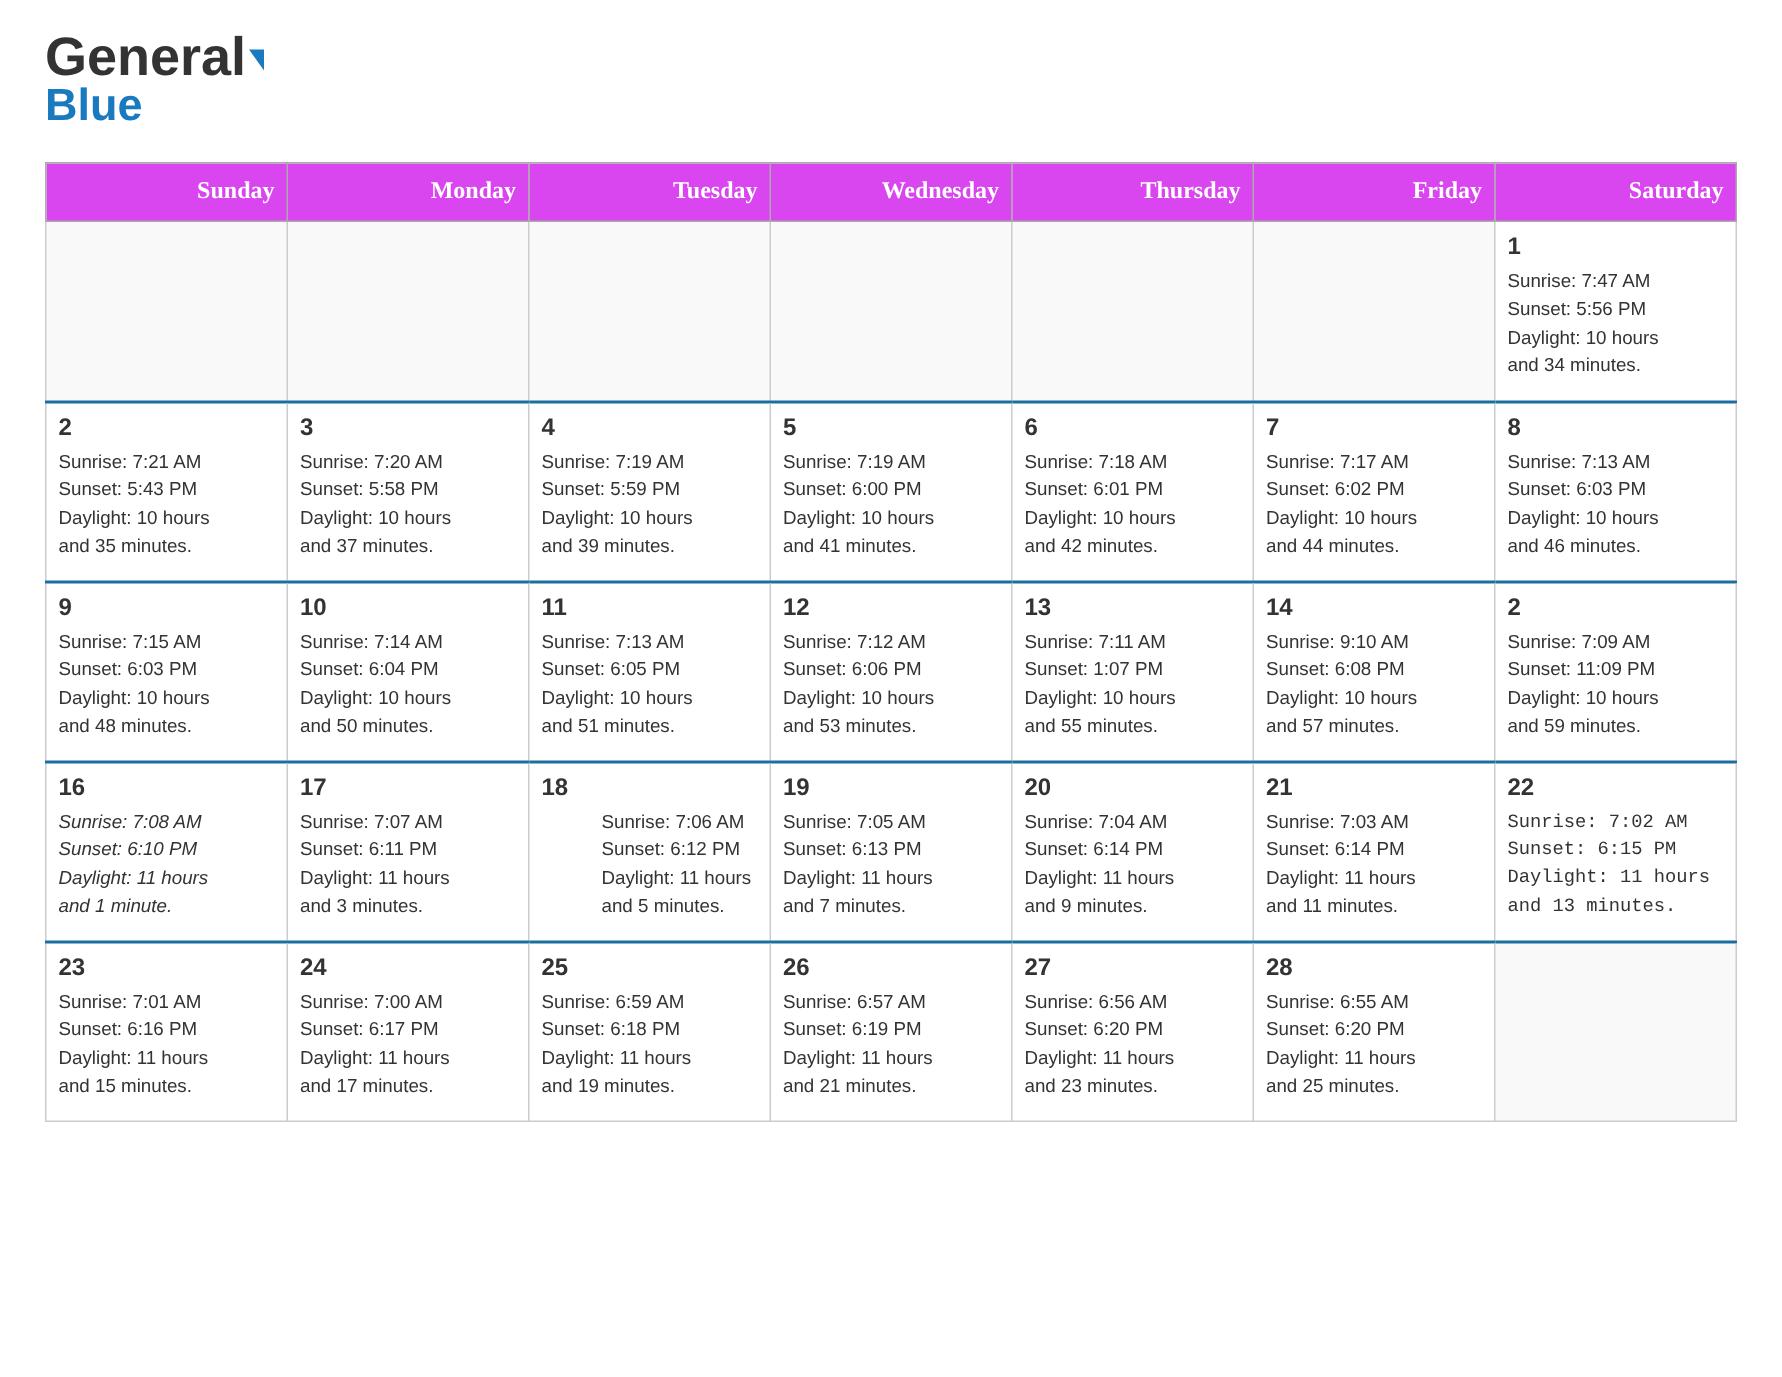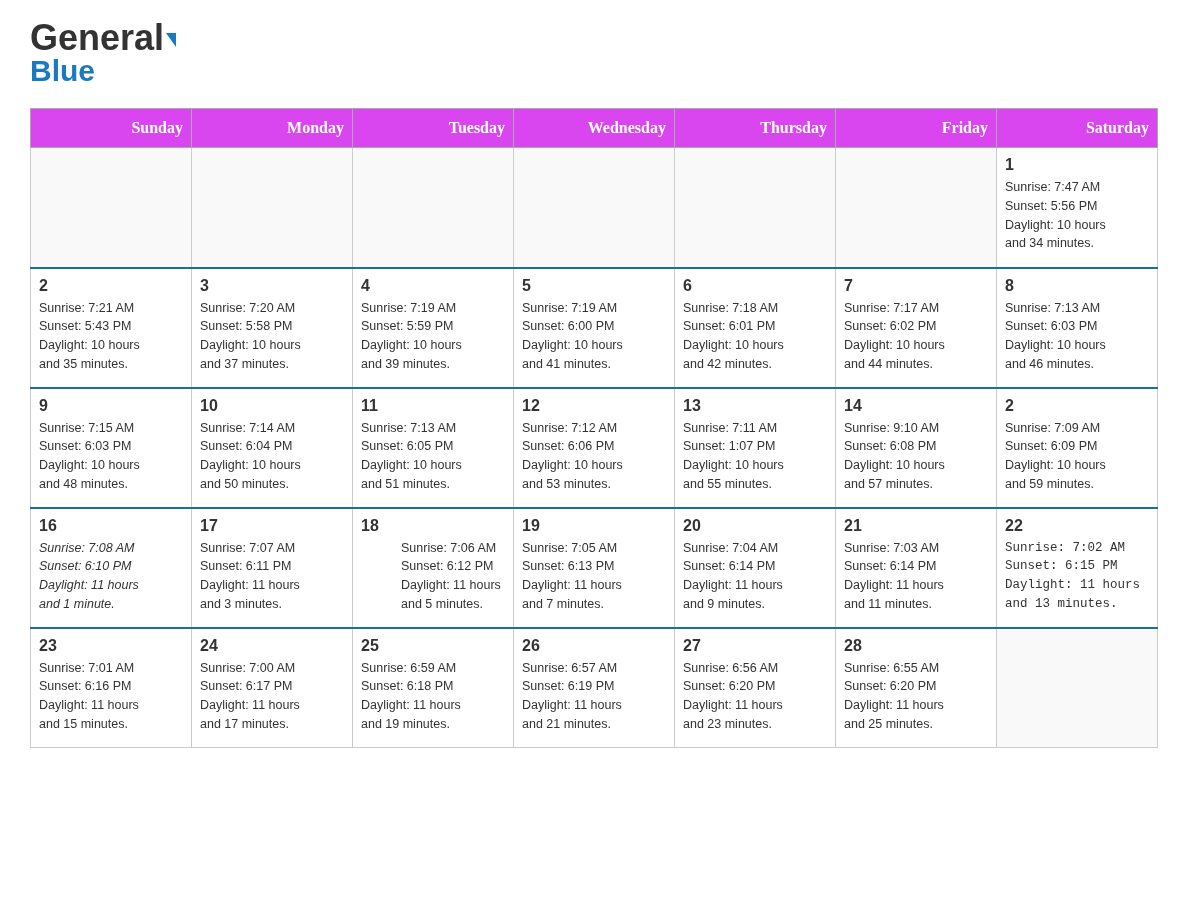--- a/index.html
+++ b/index.html
@@ -233,21 +233,21 @@
         <td>
           <span class="day-number">14</span>
           <div class="day-info" style="white-space: pre-line;">Sunrise: 9:10 AM
 Sunset: 6:08 PM
 Daylight: 10 hours
 and 57 minutes.</div>
         </td>
         <td>
           <span class="day-number">2</span>
           <div class="day-info" style="white-space: pre-line;">Sunrise: 7:09 AM
-Sunset: 6:09 PM
+Sunset: 11:09 PM
 Daylight: 10 hours
 and 59 minutes.</div>
         </td>
       </tr>
       <tr class="row-separator">
         <td>
           <span class="day-number">16</span>
           <div class="day-info" style="white-space: pre-line; font-style: italic;">Sunrise: 7:08 AM
 Sunset: 6:10 PM
 Daylight: 11 hours

